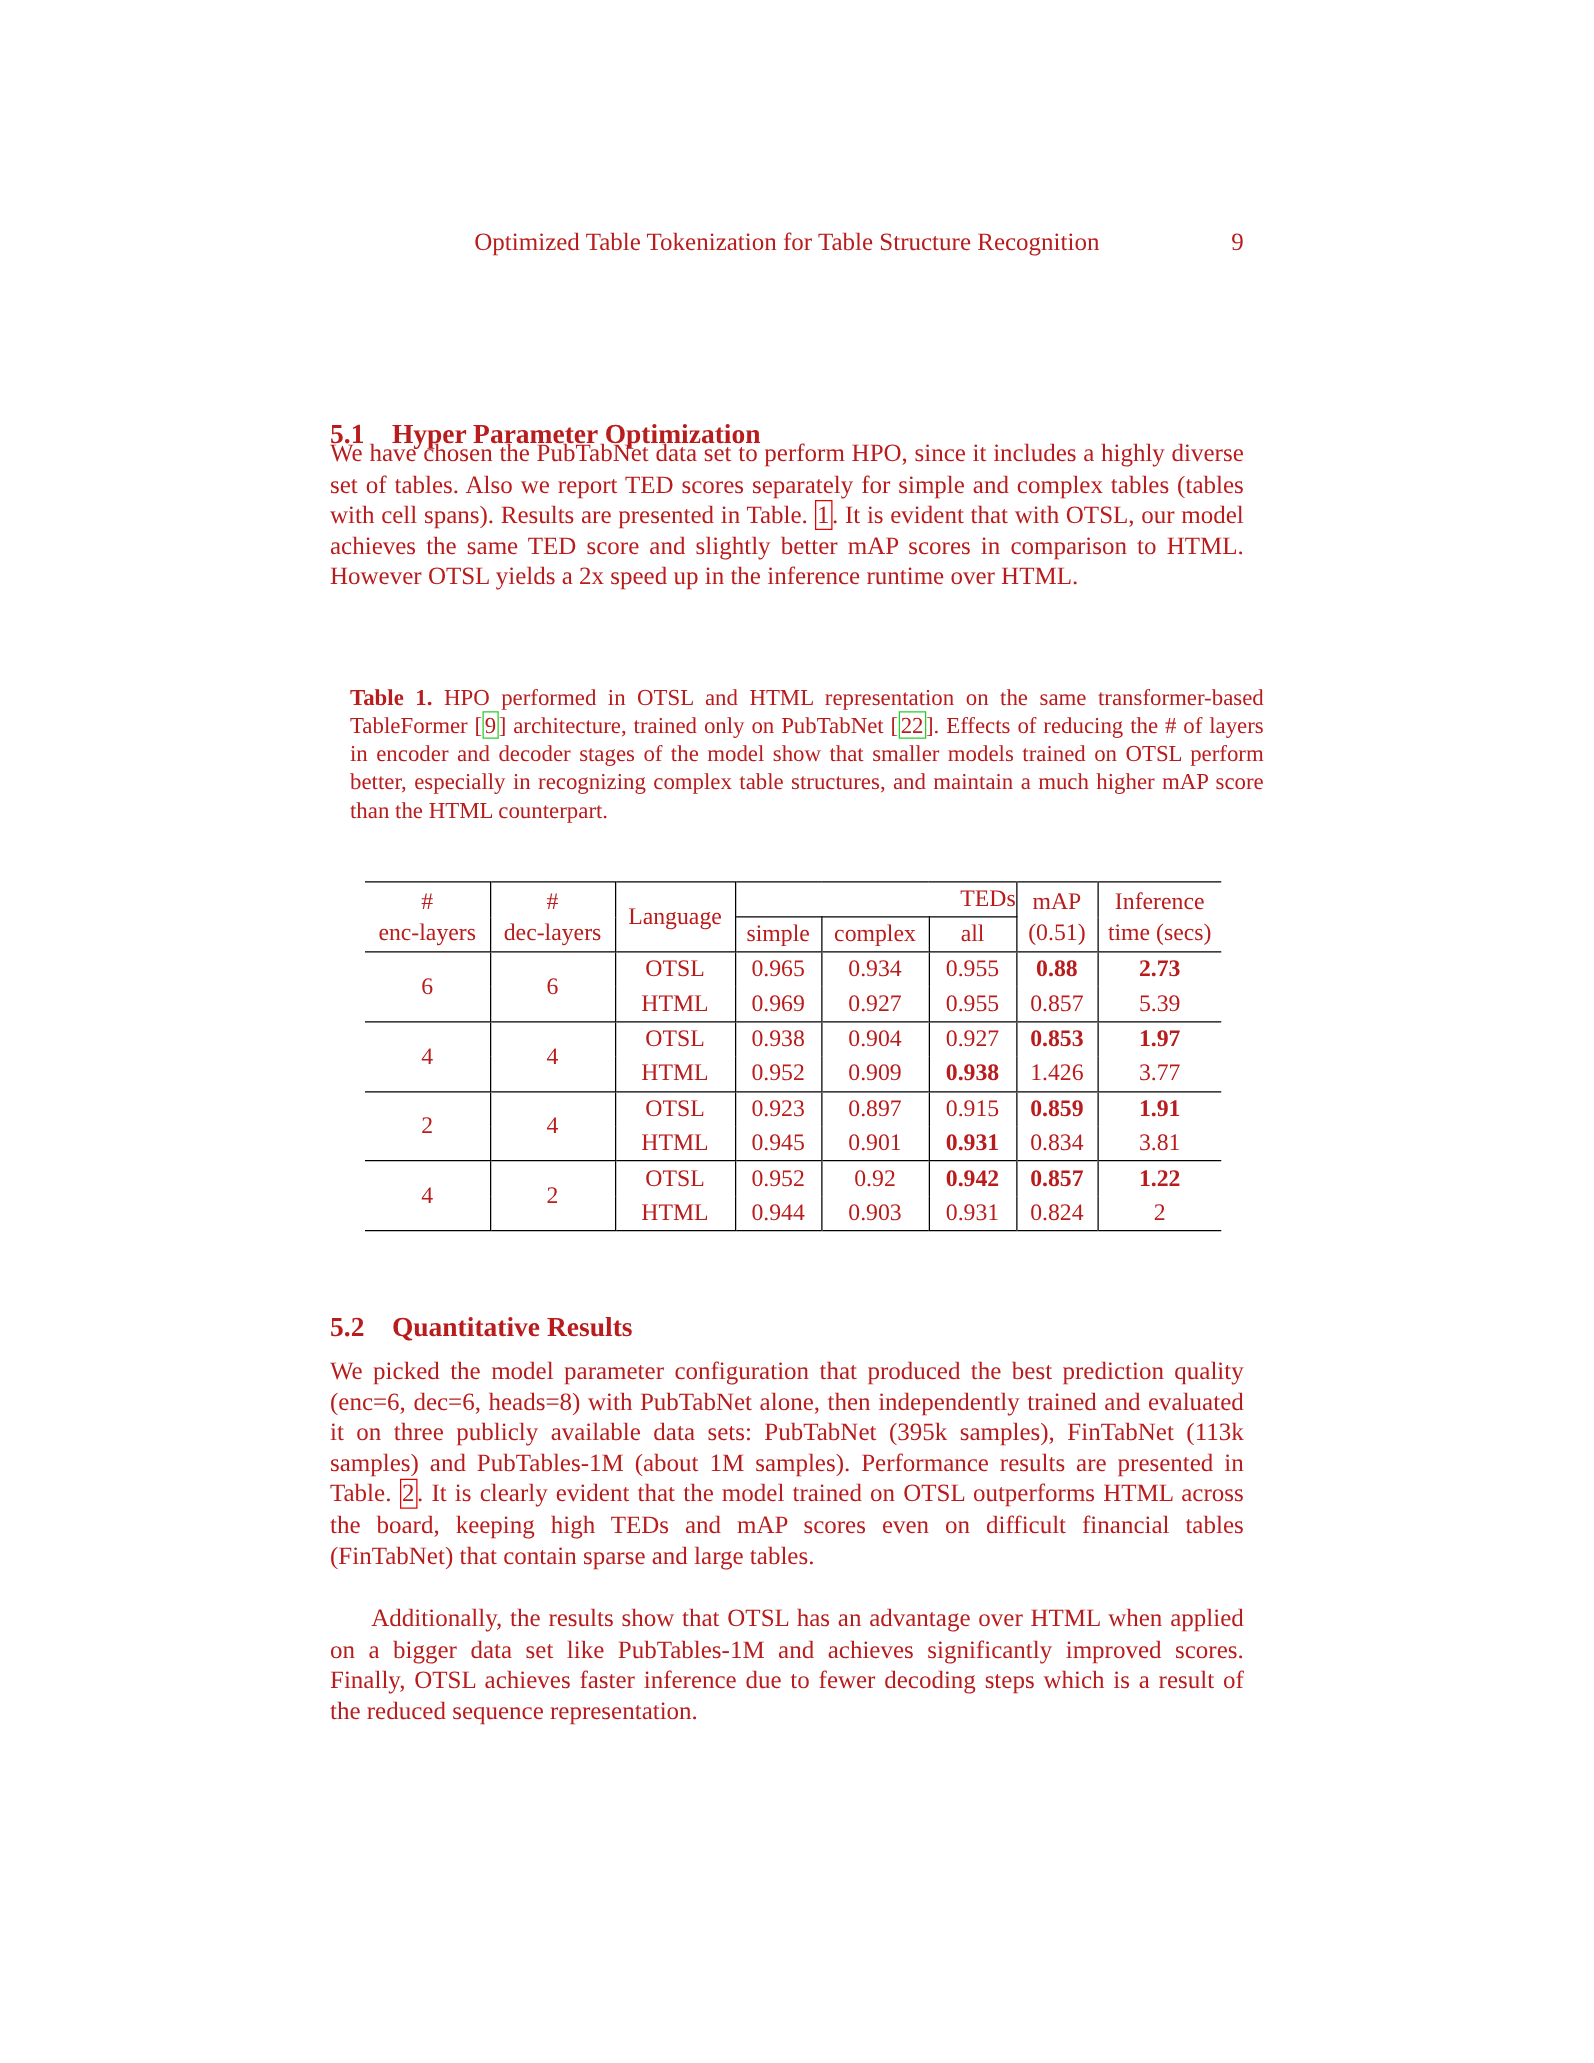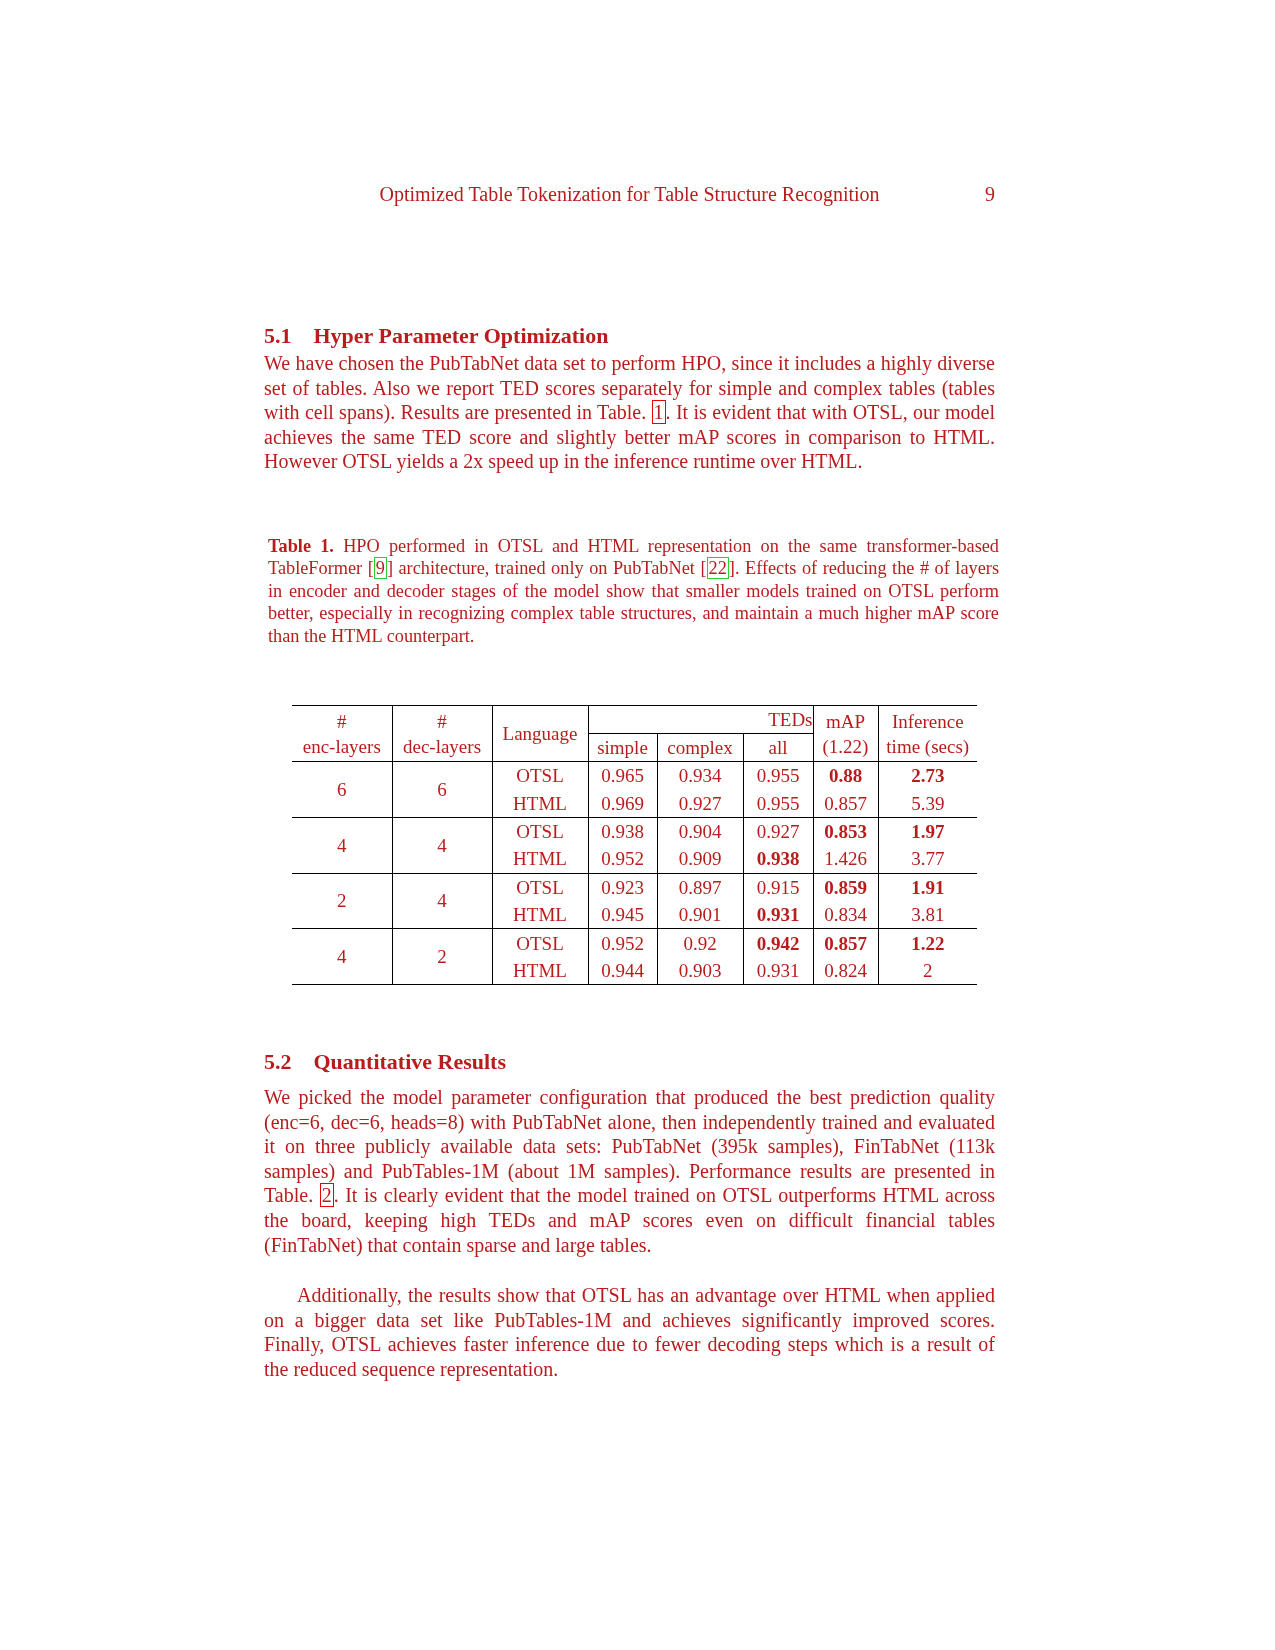--- a/index.html
+++ b/index.html
@@ -30,27 +30,27 @@
   #para-51    { top:351px; }
   #para-521   { top:1085px; }
   #para-522   { top:1283px; text-indent:33px; }
 
   
   .subsection {
     position:absolute; left:264px; margin:0;
     font-size:22px; font-weight:bold; line-height:26px;
     font-family:"Liberation Serif", serif;
   }
-  #head-51 { top:323px; }
+  #head-51 { top:334px; }
   #head-52 { top:1049px; }
   .sec-num { display:inline-block; margin-right:22px; }
 
   
   .caption {
-    position:absolute; left:264px; width:731px; margin:4px;
+    position:absolute; left:264px; width:731px; margin:16px;
     font-size:18.3px; line-height:22.4px;
     text-align:justify;
   }
   #caption-t1 { top:531px; }
 
   
   .italic { }
   .bold   { font-weight:bold; }
   .ref-red {
     border:1.5px solid var(--link-red, #e60000);
@@ -120,21 +120,21 @@
           <span class="hline">enc-layers</span>
         </th>
         <th rowspan="2">
           <span class="hline">#</span>
           <span class="hline">dec-layers</span>
         </th>
         <th rowspan="2">Language</th>
         <th colspan="3" class="teds-span">TEDs</th>
         <th rowspan="2">
           <span class="hline">mAP</span>
-          <span class="hline">(1.22)</span>
+          <span class="hline">(0.51)</span>
         </th>
         <th rowspan="2">
           <span class="hline">Inference</span>
           <span class="hline">time (secs)</span>
         </th>
       </tr>
       <tr>
         <th>simple</th>
         <th>complex</th>
         <th>all</th>

